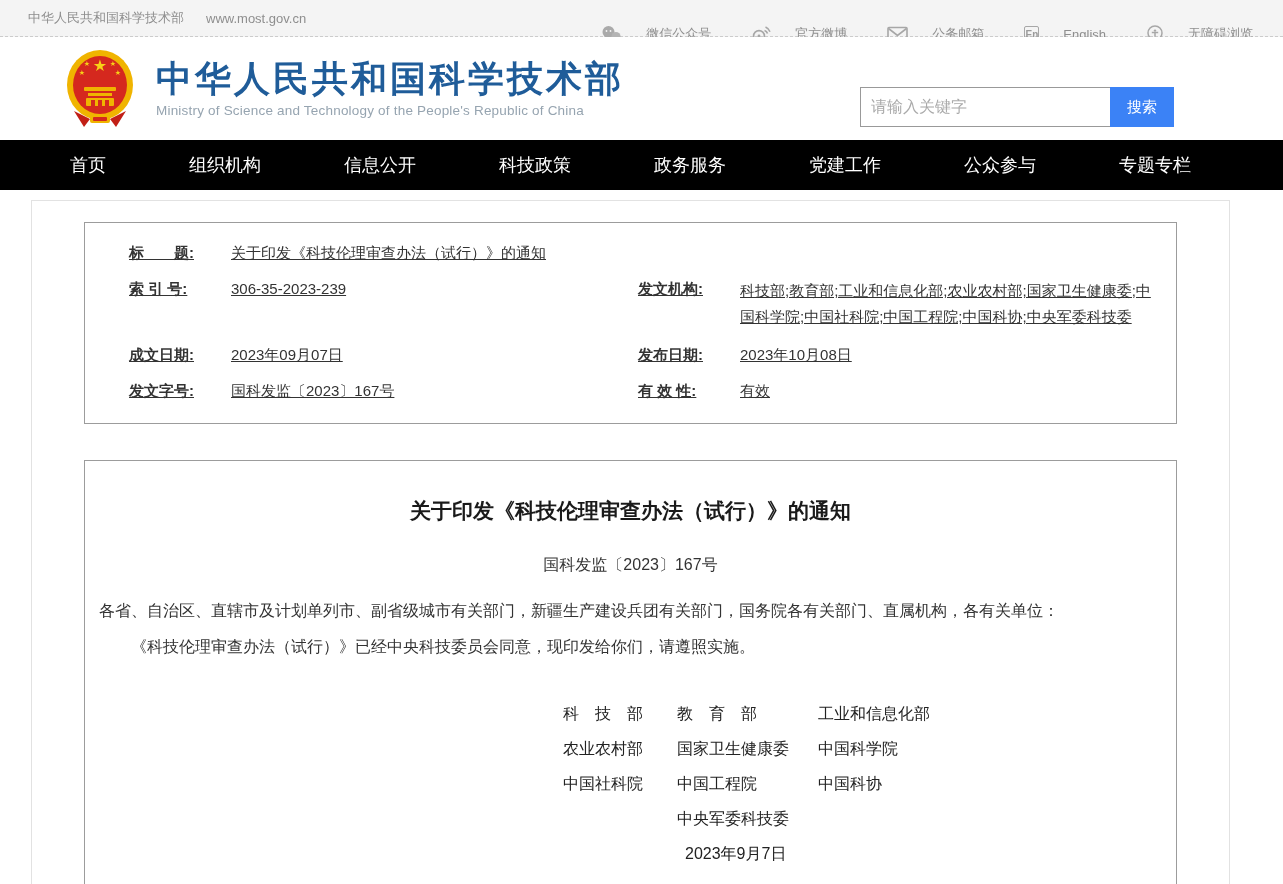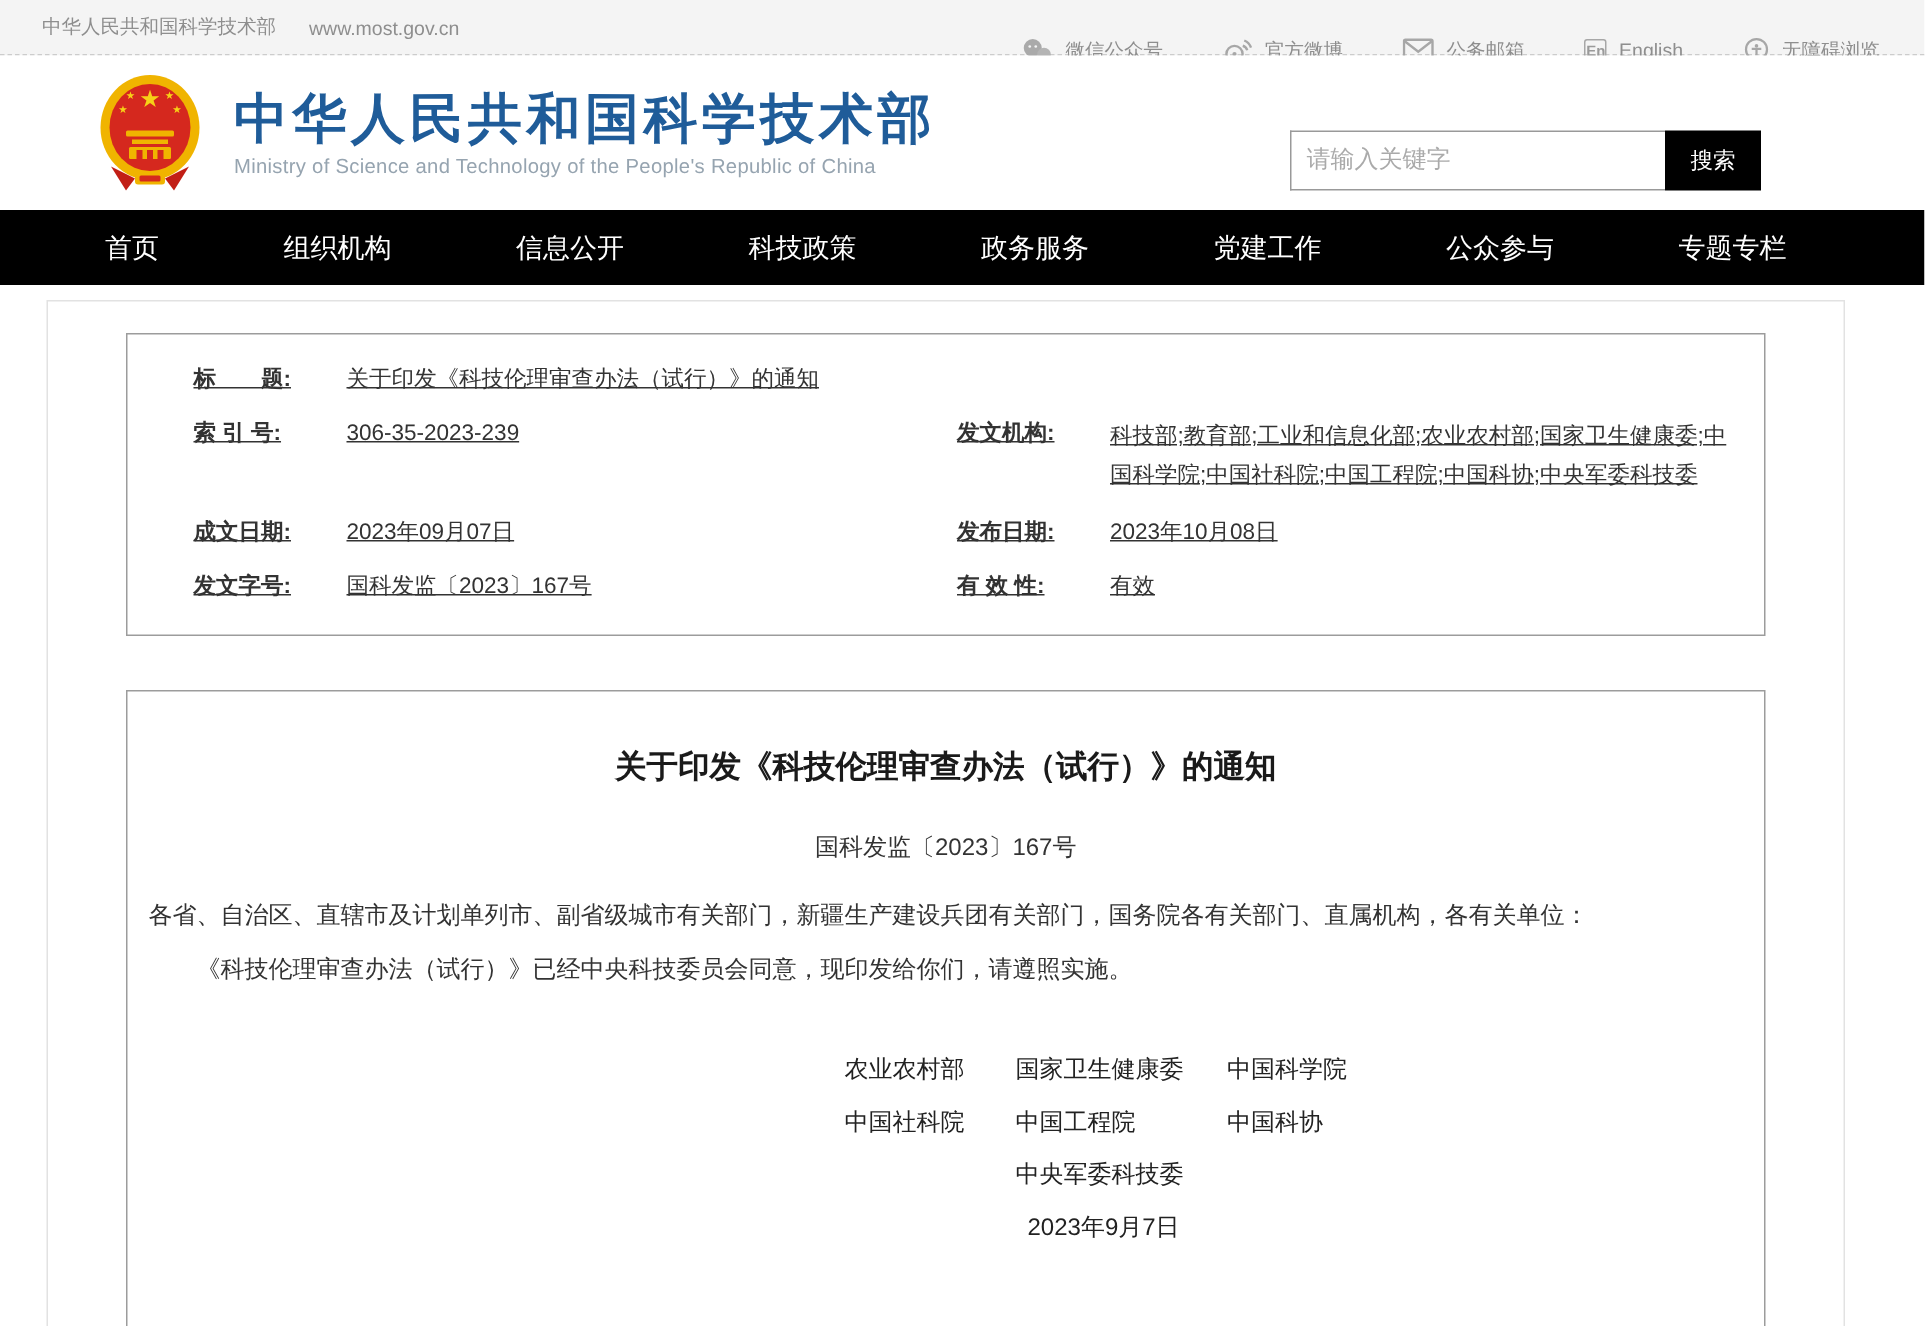--- a/index.html
+++ b/index.html
@@ -10,42 +10,42 @@
   }
 
   
   .topbar {
     height:37px; background:#f4f4f4; border-bottom:1px dashed #cccccc;
     display:flex; align-items:center; justify-content:space-between;
     padding:0 30px 0 28px; color:#8e8e8e; font-size:13px;
   }
   .topbar-left { display:flex; align-items:center; gap:22px; }
   .topbar-right { display:flex; align-items:center; gap:40px; }
-  .toplink { display:flex; gap:8px; cursor:pointer;margin-top:32px; }
+  .toplink { display:flex; align-items:center; gap:24px; cursor:pointer;margin-top:32px; }
   .toplink svg { display:block; }
   .en-box {
     width:15px; height:16px; border:1px solid #a7a7a7; border-radius:2px;
     font-size:10px; color:#9a9a9a; display:flex; align-items:center; justify-content:center;
     font-weight:bold;
   }
 
   
   .masthead { height:103px; display:flex; align-items:center; position:relative; background:#fff; }
   .emblem { margin-left:64px; width:72px; height:80px; flex:0 0 auto; }
   .brand { margin-left:20px; }
   .brand-cn { font-size:36px; font-weight:bold; color:#1f5c99; letter-spacing:3px; line-height:1.1; }
   .brand-en { font-size:13.5px; color:#96a4b0; margin-top:4px; letter-spacing:0.2px; }
   .search { position:absolute; right:109px; top:50px; display:flex; height:40px; }
   .search input {
     width:250px; height:40px; border:1px solid #999; border-right:none; outline:none;
     font-size:16px; padding:0 10px; color:#333; font-family:inherit;
   }
   .search input::placeholder { color:#aaa; }
   .search button {
-    width:64px; height:40px; border:none; background:#000000; color:#fff; font-size:15px;
+    width:64px; height:40px; border:none; background:#3b82f6; color:#fff; font-size:15px;
     cursor:pointer; font-family:inherit;
   }
 
   
   .navbar { height:50px; background:#000000; }
   .navbar ul {
     height:100%; list-style:none; display:flex; align-items:center;
     justify-content:space-between; padding:0 92px 0 70px;
   }
   .navbar li { color:#ffffff; font-size:18px; cursor:pointer; white-space:nowrap; }
@@ -224,20 +224,25 @@
   </div>
 
   <div class="docbox">
     <div class="doc-title">关于印发《科技伦理审查办法（试行）》的通知</div>
     <div class="doc-number">国科发监〔2023〕167号</div>
     <p class="doc-para">各省、自治区、直辖市及计划单列市、副省级城市有关部门，新疆生产建设兵团有关部门，国务院各有关部门、直属机构，各有关单位：</p>
     <p class="doc-para indent">《科技伦理审查办法（试行）》已经中央科技委员会同意，现印发给你们，请遵照实施。</p>
 
     <div class="sign-block">
       <div class="sign-row">
+        <span class="sign-cell">科　技　部</span>
+        <span class="sign-cell">教　育　部</span>
+        <span class="sign-cell">工业和信息化部</span>
+      </div>
+      <div class="sign-row">
         <span class="sign-cell">农业农村部</span>
         <span class="sign-cell">国家卫生健康委</span>
         <span class="sign-cell">中国科学院</span>
       </div>
       <div class="sign-row">
         <span class="sign-cell">中国社科院</span>
         <span class="sign-cell">中国工程院</span>
         <span class="sign-cell">中国科协</span>
       </div>
       <div class="sign-row">

